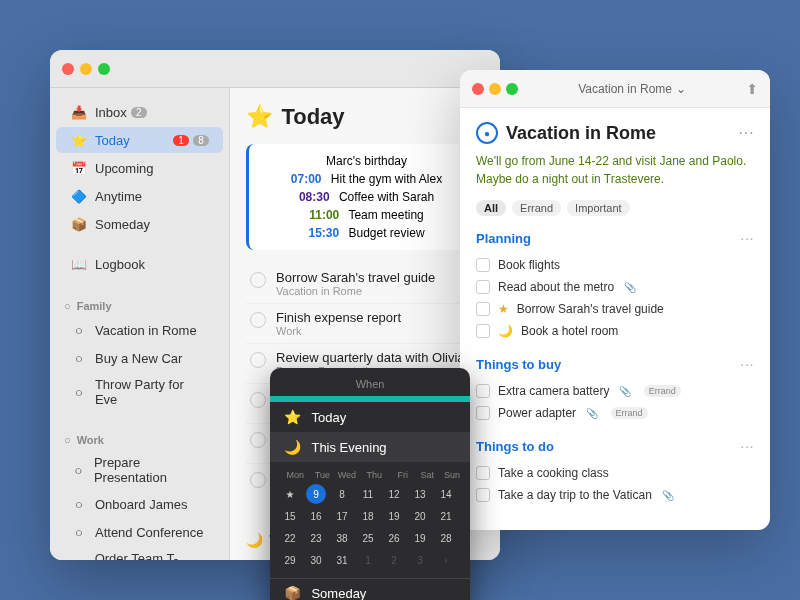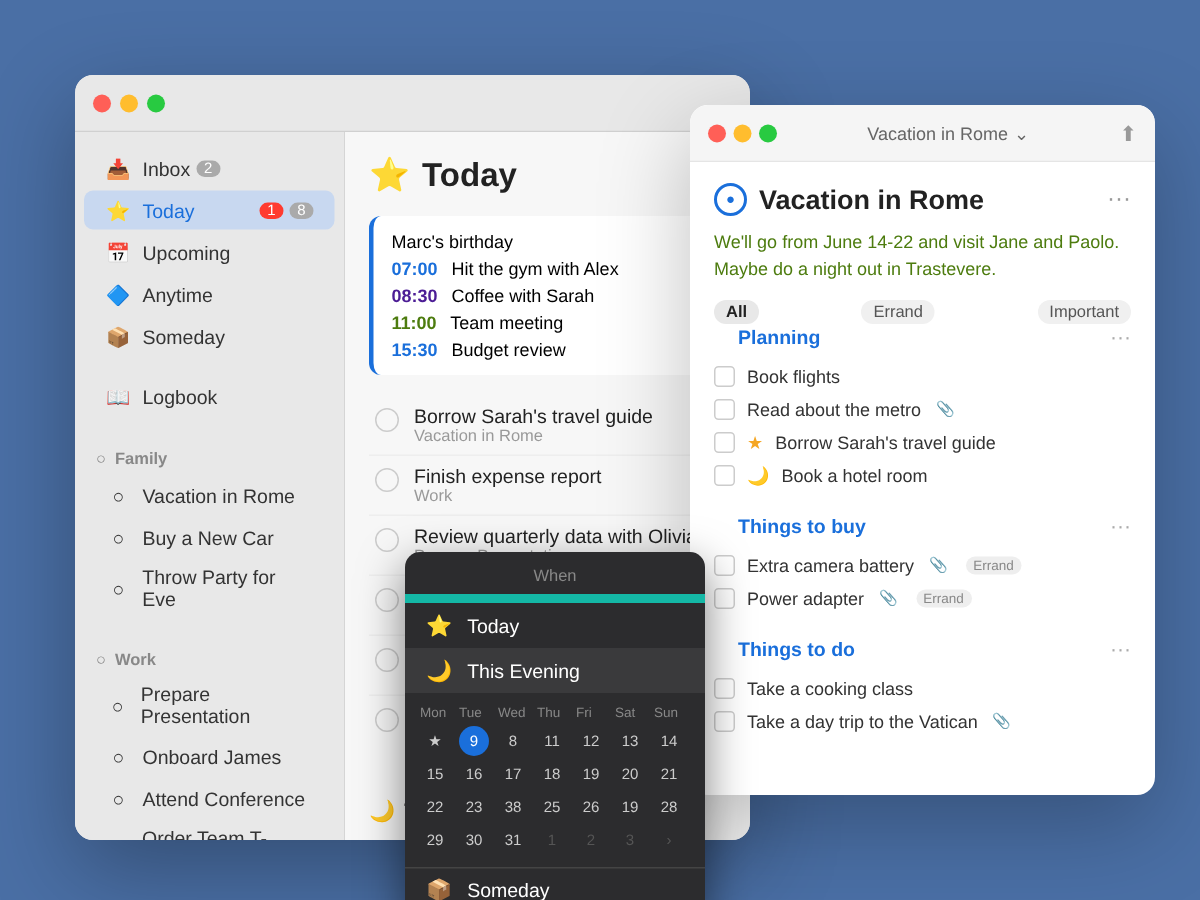--- a/index.html
+++ b/index.html
@@ -143,20 +143,21 @@
     .pinned-tasks {
       background: white;
       border-radius: 8px;
       padding: 8px 12px;
       margin-bottom: 14px;
       border-left: 3px solid #1a6fdb;
     }
     .pinned-task {
       font-size: 12px;
       padding: 2px 0;
+      text-align: center;
     }
     .pinned-task .time {
       color: #1a6fdb;
       font-weight: 600;
       margin-right: 6px;
     }
     .pinned-task .time.red { color: #4d7c0f; }
     .pinned-task .time.orange { color: #4c1d95; }
 
     .task-section-title {
@@ -260,21 +261,21 @@
     }
     .detail-desc {
       font-size: 12px;
       color: #4d7c0f;
       line-height: 1.5;
       margin-bottom: 12px;
     }
     .filter-tabs {
       display: flex;
       gap: 6px;
-      justify-content: space-between;
+      margin-bottom: 14px;
     }
     .filter-tab {
       font-size: 11px;
       padding: 2px 8px;
       border-radius: 10px;
       cursor: pointer;
       color: #555;
       background: #f0f0f0;
     }
     .filter-tab.active {
@@ -283,21 +284,20 @@
       font-weight: 600;
     }
     .detail-section {
       margin-bottom: 14px;
     }
     .detail-section-header {
       display: flex;
       align-items: center;
       justify-content: space-between;
       margin-bottom: 8px;
-      margin-left: 16px;
     }
     .detail-section-title {
       font-size: 13px;
       font-weight: 700;
       color: #1a6fdb;
     }
     .detail-section-dots {
       color: #aaa;
       font-size: 14px;
       cursor: pointer;
@@ -377,21 +377,21 @@
     }
     .cal-header {
       display: grid;
       grid-template-columns: repeat(7, 1fr);
       gap: 2px;
       margin-bottom: 4px;
     }
     .cal-day-header {
       font-size: 9px;
       color: #888;
-      text-align: left;
+      text-align: right;
     }
     .cal-days {
       display: grid;
       grid-template-columns: repeat(7, 1fr);
       gap: 2px;
     }
     .cal-day {
       font-size: 10px;
       color: #ccc;
       text-align: center;

